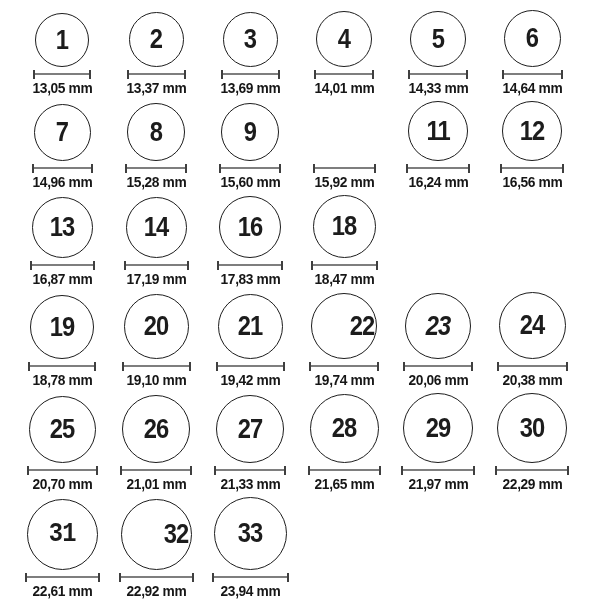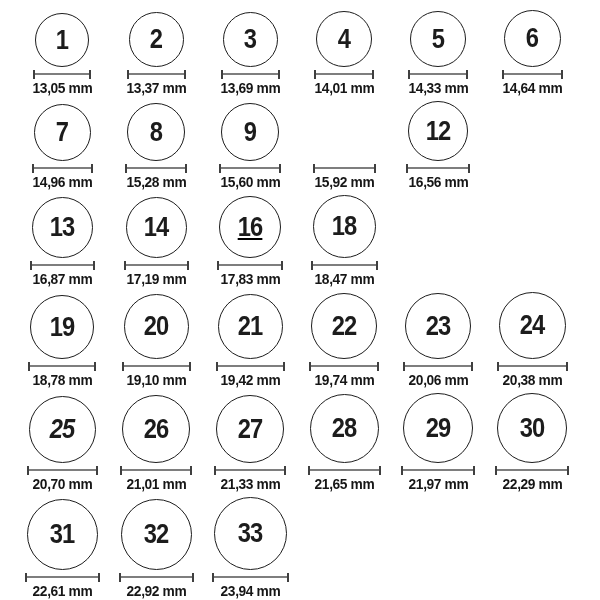--- a/index.html
+++ b/index.html
@@ -161,20 +161,29 @@
         <div class="mm-label">15,60 mm</div>
       </div>
       <div class="cell">
         <div class="bracket" style="width: 63px;">
           <div class="bracket-line"></div>
         </div>
         <div class="mm-label">15,92 mm</div>
       </div>
       <div class="cell">
         <div class="circle" style="width: 60px; height: 60px;">
+          <span class="num">11</span>
+        </div>
+        <div class="bracket" style="width: 64px;">
+          <div class="bracket-line"></div>
+        </div>
+        <div class="mm-label">16,24 mm</div>
+      </div>
+      <div class="cell">
+        <div class="circle" style="width: 60px; height: 60px;">
           <span class="num">12</span>
         </div>
         <div class="bracket" style="width: 64px;">
           <div class="bracket-line"></div>
         </div>
         <div class="mm-label">16,56 mm</div>
       </div>
     </div>
     <div class="row" style="height: 97px;">
       <div class="cell">
@@ -189,21 +198,21 @@
       <div class="cell">
         <div class="circle" style="width: 61px; height: 61px;">
           <span class="num">14</span>
         </div>
         <div class="bracket" style="width: 65px;">
           <div class="bracket-line"></div>
         </div>
         <div class="mm-label">17,19 mm</div>
       </div>
       <div class="cell">
-        <div class="circle" style="width: 62px; height: 62px; text-decoration: underline;">
+        <div class="circle" style="width: 62px; height: 62px;">
           <span class="num">16</span>
         </div>
         <div class="bracket" style="width: 66px;">
           <div class="bracket-line"></div>
         </div>
         <div class="mm-label">17,83 mm</div>
       </div>
       <div class="cell">
         <div class="circle" style="width: 63px; height: 63px;">
           <span class="num">18</span>
@@ -236,50 +245,50 @@
       <div class="cell">
         <div class="circle" style="width: 65px; height: 65px;">
           <span class="num">21</span>
         </div>
         <div class="bracket" style="width: 69px;">
           <div class="bracket-line"></div>
         </div>
         <div class="mm-label">19,42 mm</div>
       </div>
       <div class="cell">
-        <div class="circle" style="width: 66px; height: 66px;">
+        <div class="circle" style="width: 66px; height: 66px; justify-content: flex-end;">
           <span class="num">22</span>
         </div>
         <div class="bracket" style="width: 70px;">
           <div class="bracket-line"></div>
         </div>
         <div class="mm-label">19,74 mm</div>
       </div>
       <div class="cell">
-        <div class="circle" style="width: 66px; height: 66px;">
+        <div class="circle" style="width: 66px; height: 66px; font-style: italic;">
           <span class="num">23</span>
         </div>
         <div class="bracket" style="width: 70px;">
           <div class="bracket-line"></div>
         </div>
         <div class="mm-label">20,06 mm</div>
       </div>
       <div class="cell">
         <div class="circle" style="width: 67px; height: 67px;">
           <span class="num">24</span>
         </div>
         <div class="bracket" style="width: 71px;">
           <div class="bracket-line"></div>
         </div>
         <div class="mm-label">20,38 mm</div>
       </div>
     </div>
     <div class="row" style="height: 104px;">
       <div class="cell">
-        <div class="circle" style="width: 67px; height: 67px; font-style: italic;">
+        <div class="circle" style="width: 67px; height: 67px;">
           <span class="num">25</span>
         </div>
         <div class="bracket" style="width: 71px;">
           <div class="bracket-line"></div>
         </div>
         <div class="mm-label">20,70 mm</div>
       </div>
       <div class="cell">
         <div class="circle" style="width: 68px; height: 68px;">
           <span class="num">26</span>
@@ -321,30 +330,30 @@
           <span class="num">30</span>
         </div>
         <div class="bracket" style="width: 74px;">
           <div class="bracket-line"></div>
         </div>
         <div class="mm-label">22,29 mm</div>
       </div>
     </div>
     <div class="row" style="height: 107px;">
       <div class="cell">
-        <div class="circle" style="width: 71px; height: 71px;">
+        <div class="circle" style="width: 71px; height: 71px; font-family: Liberation Mono, monospace;">
           <span class="num">31</span>
         </div>
         <div class="bracket" style="width: 75px;">
           <div class="bracket-line"></div>
         </div>
         <div class="mm-label">22,61 mm</div>
       </div>
       <div class="cell">
-        <div class="circle" style="width: 71px; height: 71px;">
+        <div class="circle" style="width: 71px; height: 71px; justify-content: flex-end;">
           <span class="num">32</span>
         </div>
         <div class="bracket" style="width: 75px;">
           <div class="bracket-line"></div>
         </div>
         <div class="mm-label">22,92 mm</div>
       </div>
       <div class="cell">
         <div class="circle" style="width: 73px; height: 73px;">
           <span class="num">33</span>

